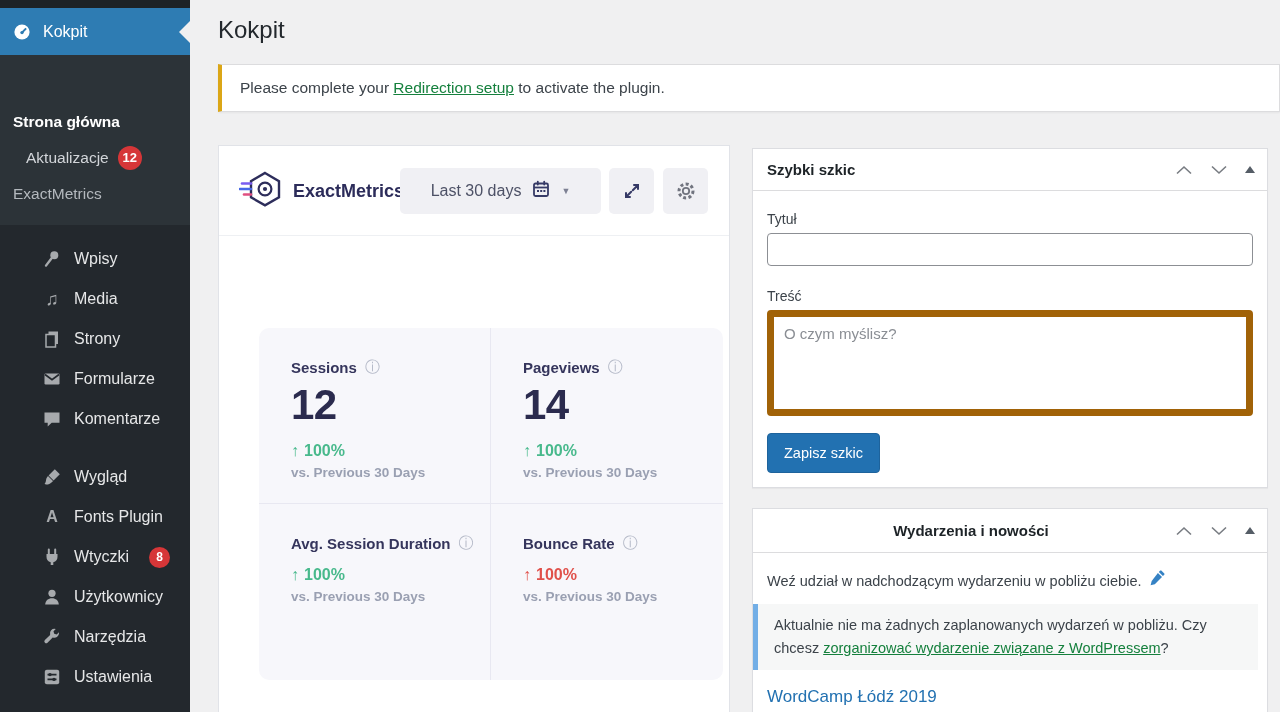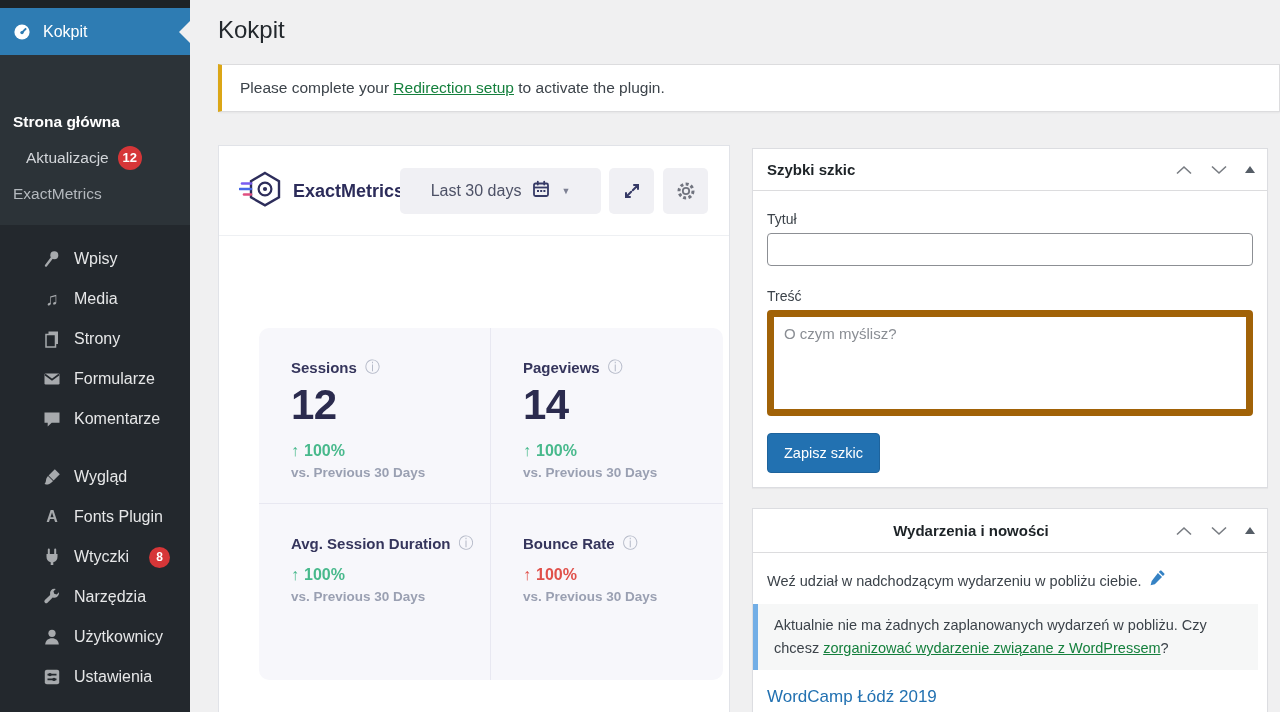--- a/index.html
+++ b/index.html
@@ -171,33 +171,33 @@
               <path d="M6.8 2.5v4.5M13.2 2.5v4.5" stroke="#a7aaad" stroke-width="2" stroke-linecap="round"></path>
               <path d="M4.5 7h11v2.8a5.5 5.5 0 0 1-4.2 5.35V18h-2.6v-2.85A5.5 5.5 0 0 1 4.5 9.8z" fill="#a7aaad"></path>
             </svg>
         </span>
         <span>Wtyczki</span>
         <span class="badge small">8</span>
       </div>
       <div class="menu-item">
         <span class="mi-icon">
           <svg width="20" height="20" viewBox="0 0 20 20">
-              <path d="M17 6.2a4.6 4.6 0 0 1-6.3 4.3l-5.2 5.2a1.8 1.8 0 1 1-2.6-2.6l5.2-5.2A4.6 4.6 0 0 1 13.8 2l-2.3 2.3.7 2.5 2.5.7L17 5.2z" fill="#a7aaad"></path>
-            </svg>
-        </span>
-        <span>Narzędzia</span>
-      </div>
-      <div class="menu-item">
-        <span class="mi-icon">
-          <svg width="20" height="20" viewBox="0 0 20 20">
               <circle cx="10" cy="6.3" r="3.6" fill="#a7aaad"></circle>
               <path d="M3.2 17.5c.4-4.2 3-6.3 6.8-6.3s6.4 2.1 6.8 6.3z" fill="#a7aaad"></path>
             </svg>
         </span>
         <span>Użytkownicy</span>
+      </div>
+      <div class="menu-item">
+        <span class="mi-icon">
+          <svg width="20" height="20" viewBox="0 0 20 20">
+              <path d="M17 6.2a4.6 4.6 0 0 1-6.3 4.3l-5.2 5.2a1.8 1.8 0 1 1-2.6-2.6l5.2-5.2A4.6 4.6 0 0 1 13.8 2l-2.3 2.3.7 2.5 2.5.7L17 5.2z" fill="#a7aaad"></path>
+            </svg>
+        </span>
+        <span>Narzędzia</span>
       </div>
       <div class="menu-item">
         <span class="mi-icon">
           <svg width="20" height="20" viewBox="0 0 20 20">
               <rect x="2.8" y="2.8" width="14.4" height="14.4" rx="2" fill="#a7aaad"></rect>
               <path d="M5.5 7.6h9M5.5 12.4h9" stroke="#23282d" stroke-width="1.6"></path>
               <circle cx="8" cy="7.6" r="1.7" fill="#23282d"></circle>
               <circle cx="12" cy="12.4" r="1.7" fill="#23282d"></circle>
             </svg>
         </span>

